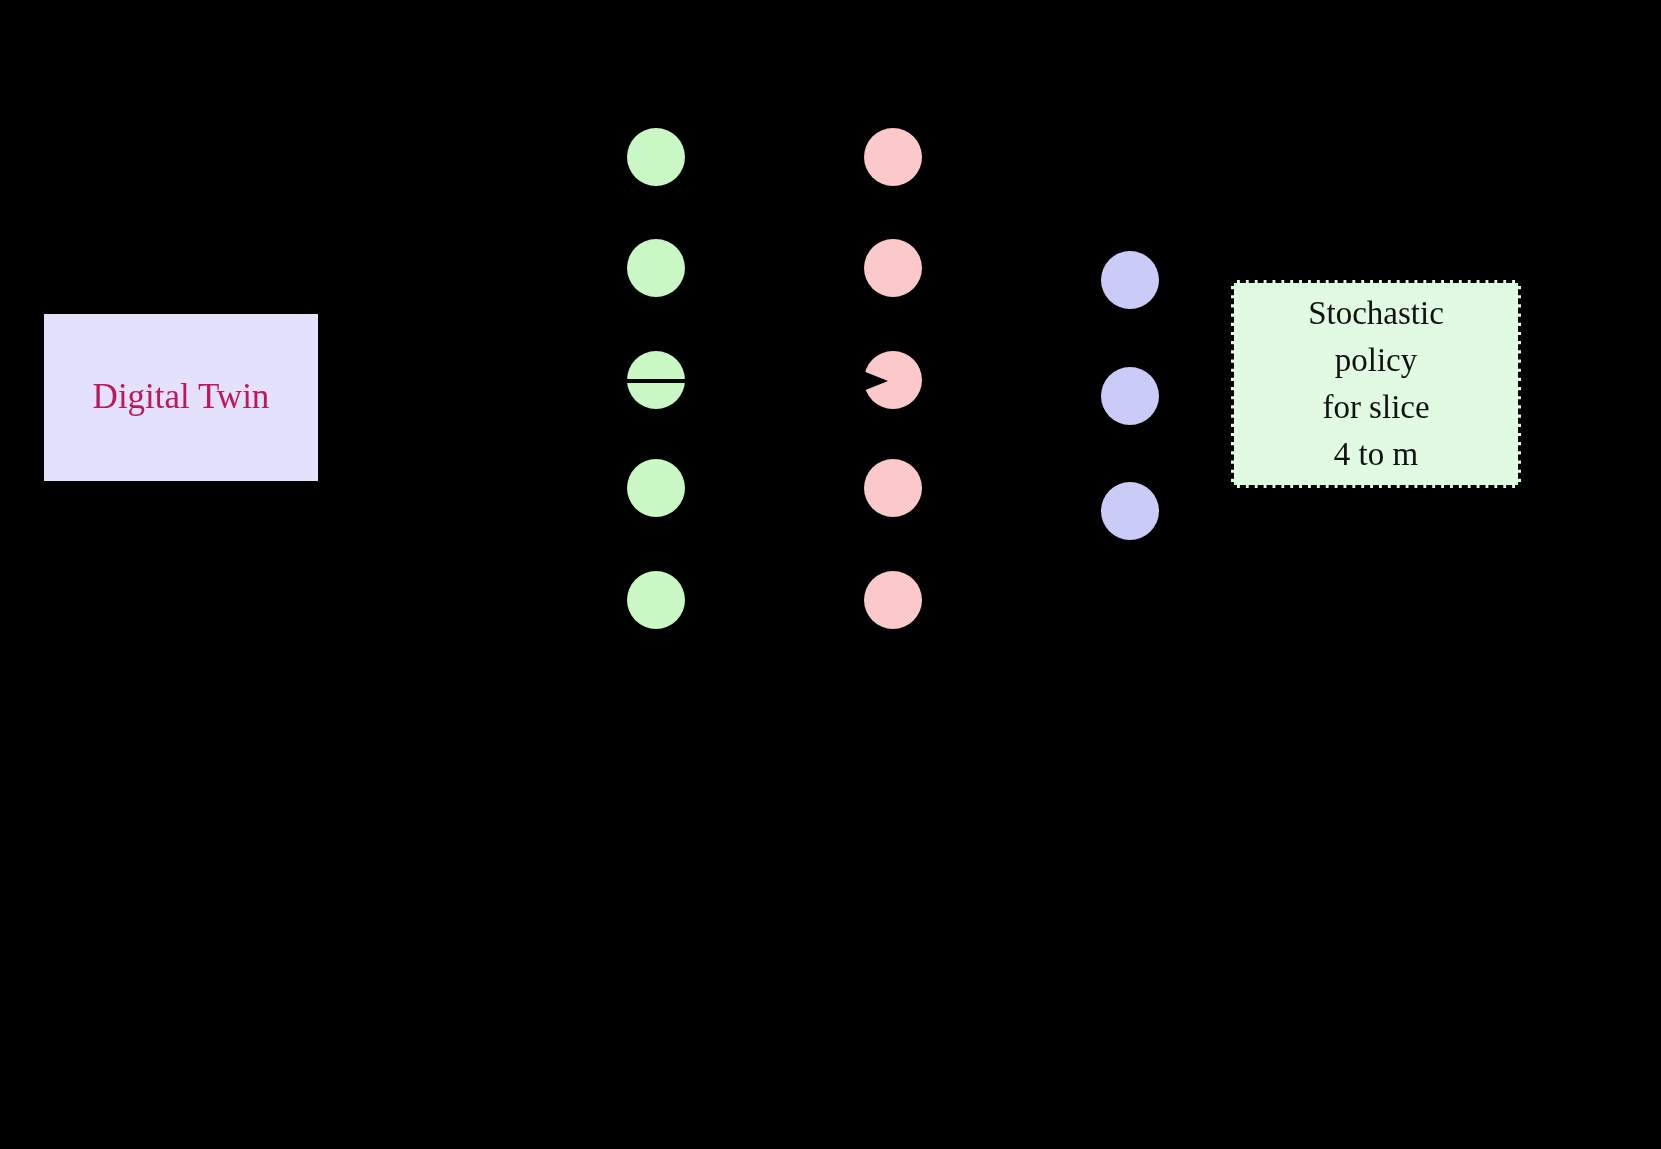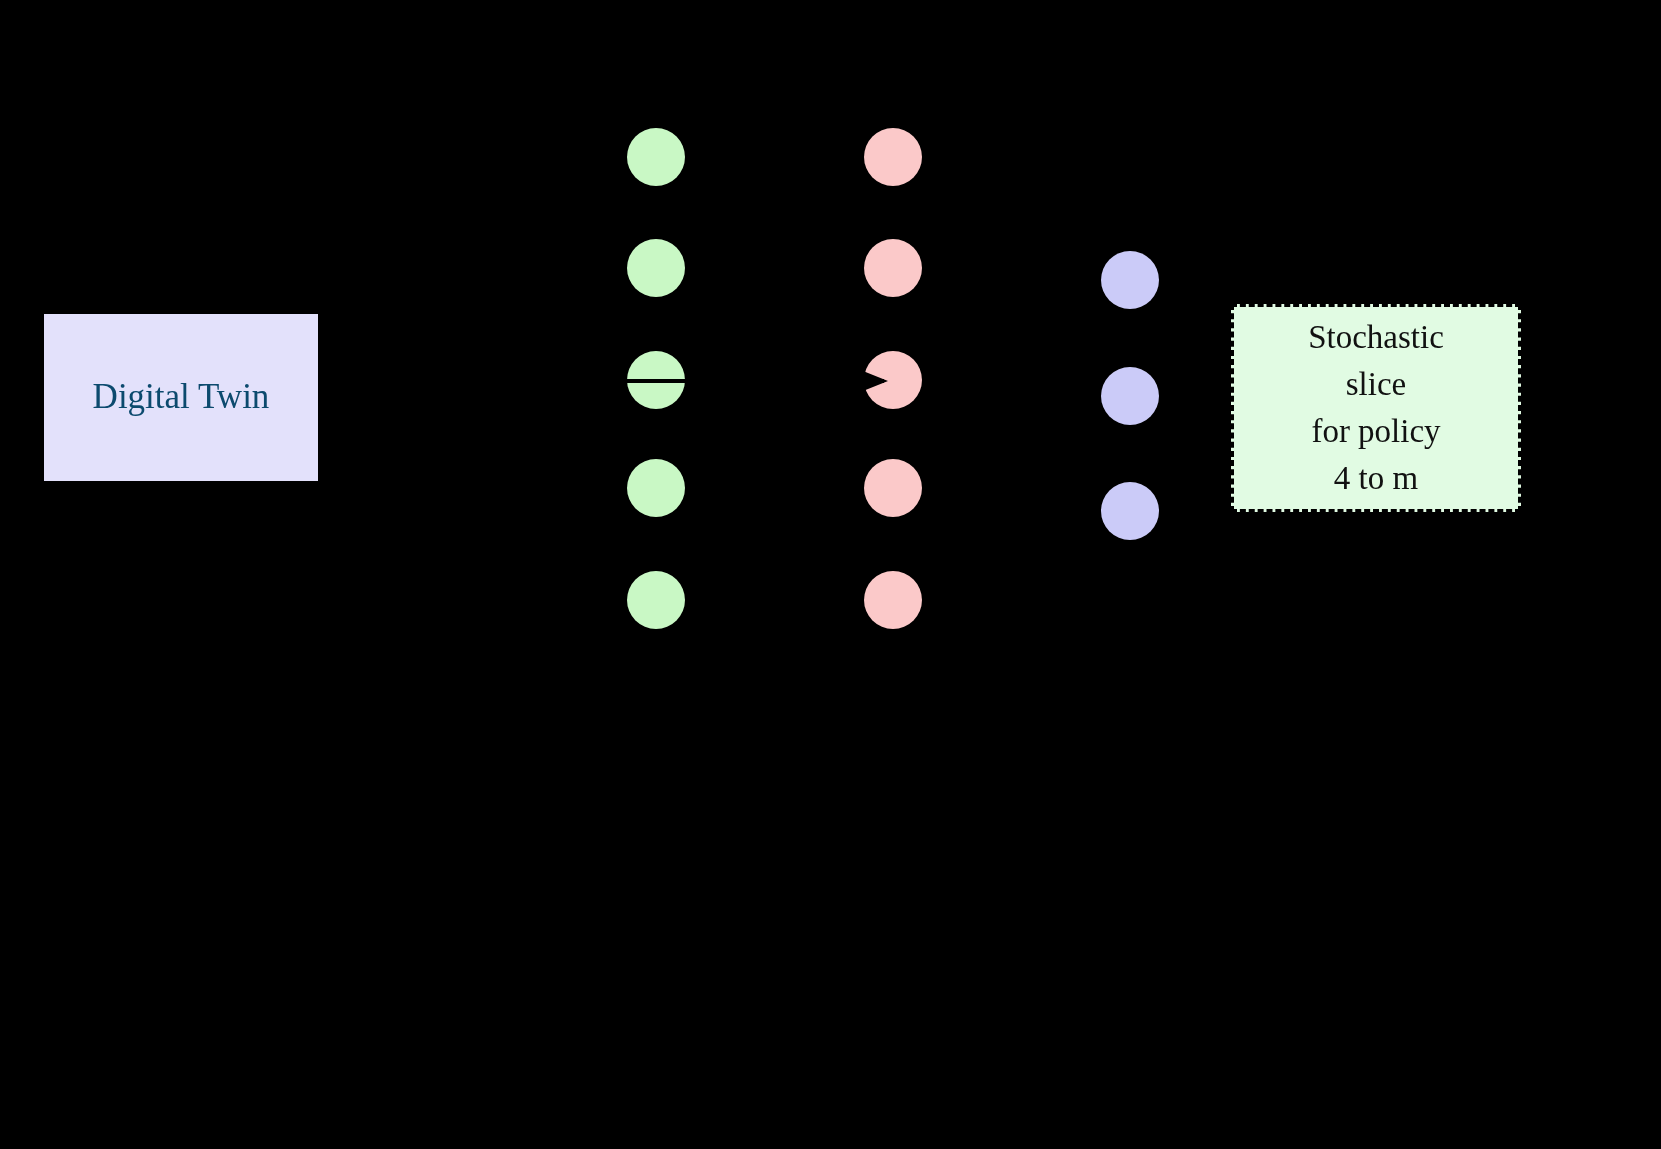--- a/index.html
+++ b/index.html
@@ -19,21 +19,21 @@
 
   
   .box-solid {
     position: absolute;
     box-sizing: border-box;
     border: 1px solid #000000;
     display: flex;
     align-items: center;
     justify-content: center;
     text-align: center;
-    color: #0c4a6e;
+    color: #be185d;
     line-height: 1.15;
   }
   #digital-twin-box {
     left: 43px;
     top: 313px;
     width: 276px;
     height: 169px;
     background: #e3e1fb;
     font-size: 35px;
   }
@@ -44,21 +44,21 @@
     box-sizing: border-box;
     border: 3px dashed #000000;
     display: flex;
     align-items: center;
     justify-content: center;
     text-align: center;
     color: #111111;
   }
   #policy-box {
     left: 1231px;
-    top: 304px;
+    top: 280px;
     width: 290px;
     height: 208px;
     background: #e1fbe3;
     font-size: 33px;
     line-height: 1.42;
   }
 
   
   .node {
     position: absolute;
@@ -110,19 +110,19 @@
       <marker id="arrowhead" markerWidth="10" markerHeight="8" refX="9" refY="4" orient="auto" markerUnits="strokeWidth">
         <path d="M0,0 L10,4 L0,8 L2.6,4 z" fill="#000000"></path>
       </marker>
     </defs>
     <line x1="627" y1="381" x2="884" y2="381" stroke="#000000" stroke-width="4" marker-end="url(#arrowhead)"></line>
   </svg>
 
   <div class="box-dashed" id="policy-box">
     <div>
       <div>Stochastic</div>
-      <div>slice</div>
-      <div>for policy</div>
+      <div>policy</div>
+      <div>for slice</div>
       <div>4 to m</div>
     </div>
   </div>
 
 </div>
 
 </body></html>

